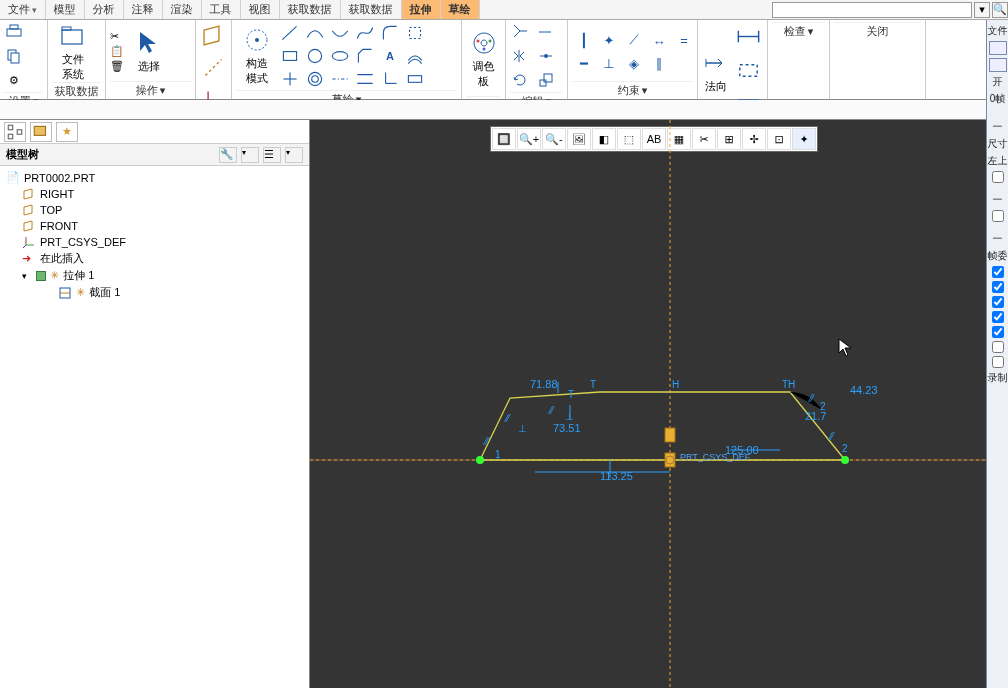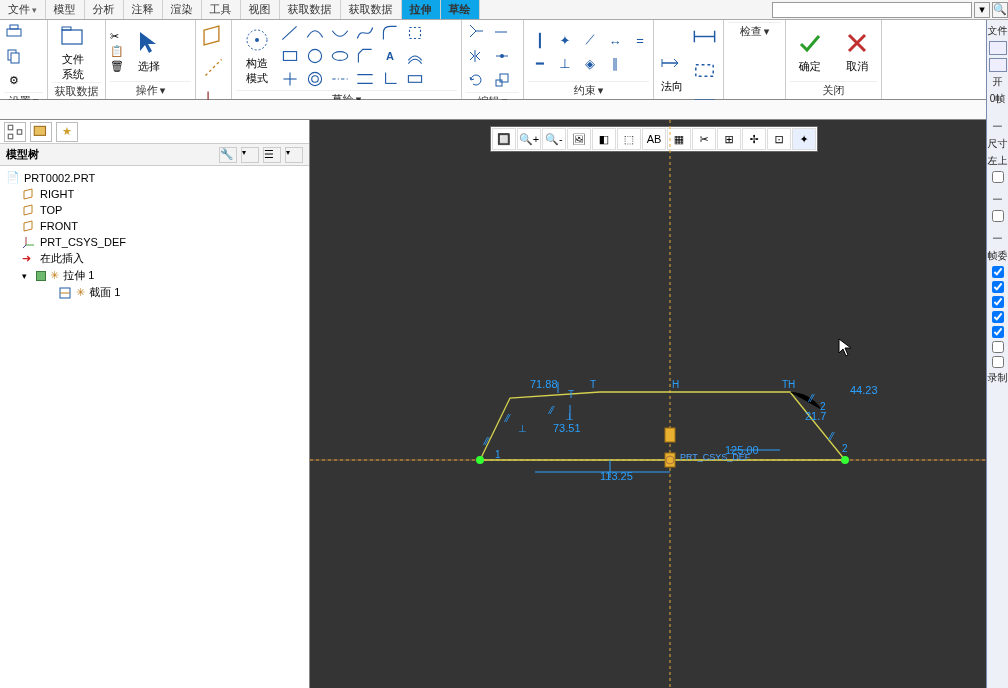--- a/index.html
+++ b/index.html
@@ -1,19 +1,19 @@
 <!DOCTYPE html>
 <html><head>
 <meta charset="utf-8">
 <style>
 * { margin:0; padding:0; box-sizing:border-box; font-family:"Microsoft YaHei",Arial,sans-serif; font-size:11px; }
 body { width:1008px; height:688px; background:#fff; position:relative; overflow:hidden; }
 .menubar { height:20px; display:flex; border-bottom:1px solid #aaa; background:#f5f5f5; }
 .menubar .tab { padding:2px 8px; border-right:1px solid #d0d0d0; cursor:pointer; color:#333; }
-.menubar .tab.active { background:#0ea5e9; font-weight:bold; }
+.menubar .tab.active { background:#fdba74; font-weight:bold; }
 .menubar .dd { font-size:9px; margin-left:2px; color:#666; }
 .searchbox { margin-left:auto; display:flex; align-items:center; }
 .searchbox input { width:200px; height:16px; border:1px solid #999; padding:0 2px; }
 .searchbox .sbtn { width:16px; height:16px; border:1px solid #999; margin-left:2px; display:flex; align-items:center; justify-content:center; }
 
 .ribbon { height:80px; border-bottom:1px solid #888; background:#fff; display:flex; }
 .rgroup { border-right:1px solid #ccc; display:flex; flex-direction:column; padding:2px 4px 0 4px; }
 .rgroup .body { flex:1; display:flex; align-items:center; }
 .rgroup .lbl { text-align:center; font-size:11px; color:#333; padding:1px 0; border-top:1px solid #eee; display:flex; align-items:center; justify-content:center; gap:2px; }
 .bigbtn { display:flex; flex-direction:column; align-items:center; width:42px; cursor:pointer; }
@@ -267,20 +267,35 @@
             </svg>
           </div>
       </div>
     </div>
     <div class="lbl">
         <span>草绘</span>
         <span class="dd">▾</span>
       </div>
   </div>
 
+  <div class="rgroup" style="width:44px">
+    <div class="body">
+      <div class="bigbtn">
+        <svg class="ico" viewBox="0 0 28 28">
+            <path d="M14 4 a10 10 0 1 0 0.1 0 M14 11 a3 3 0 1 0 0.1 0" fill="none" stroke="#1e5aa6"></path>
+            <circle cx="8" cy="12" r="1.5" fill="#e04040"></circle>
+            <circle cx="20" cy="12" r="1.5" fill="#40a040"></circle>
+            <circle cx="14" cy="20" r="1.5" fill="#4060e0"></circle>
+          </svg>
+        <span style="white-space:pre;text-align:center">调色
+板</span>
+      </div>
+    </div>
+    <div class="lbl"></div>
+  </div>
 
   <div class="rgroup" style="width:62px">
     <div class="body">
       <div class="smallgrid" style="grid-template-columns:repeat(2,24px)">
         <div class="sico">
             <svg class="ico-svg" viewBox="0 0 20 20">
               <path d="M4 15 L10 9 M10 9 L4 3 M10 9 L17 9" stroke="#1e5aa6" fill="none"></path>
             </svg>
           </div>
         <div class="sico">
@@ -373,34 +388,20 @@
   </div>
 
   <div class="rgroup" style="width:62px">
     <div class="lbl">
         <span>检查</span>
         <span class="dd">▾</span>
       </div>
   </div>
 
   <div class="rgroup" style="width:96px">
-    <div class="body" style="gap:8px;justify-content:center">
-      <div class="bigbtn">
-        <svg class="ico" viewBox="0 0 28 28">
-            <path d="M5 15 L11 21 L23 7" stroke="#2a9d2a" stroke-width="3" fill="none"></path>
-          </svg>
-        <span>确定</span>
-      </div>
-      <div class="bigbtn">
-        <svg class="ico" viewBox="0 0 28 28">
-            <path d="M6 6 L22 22 M22 6 L6 22" stroke="#c03030" stroke-width="3"></path>
-          </svg>
-        <span>取消</span>
-      </div>
-    </div>
     <div class="lbl">关闭</div>
   </div>
 </div>
 
 <div style="position:absolute;top:100px;left:0;right:22px;height:20px;border-bottom:1px solid #888;background:#fafafa;"></div>
 
 <div class="side-right">
   <div class="srtxt">文件</div>
   <div class="srbtn"></div>
   <div class="srbtn"></div>

